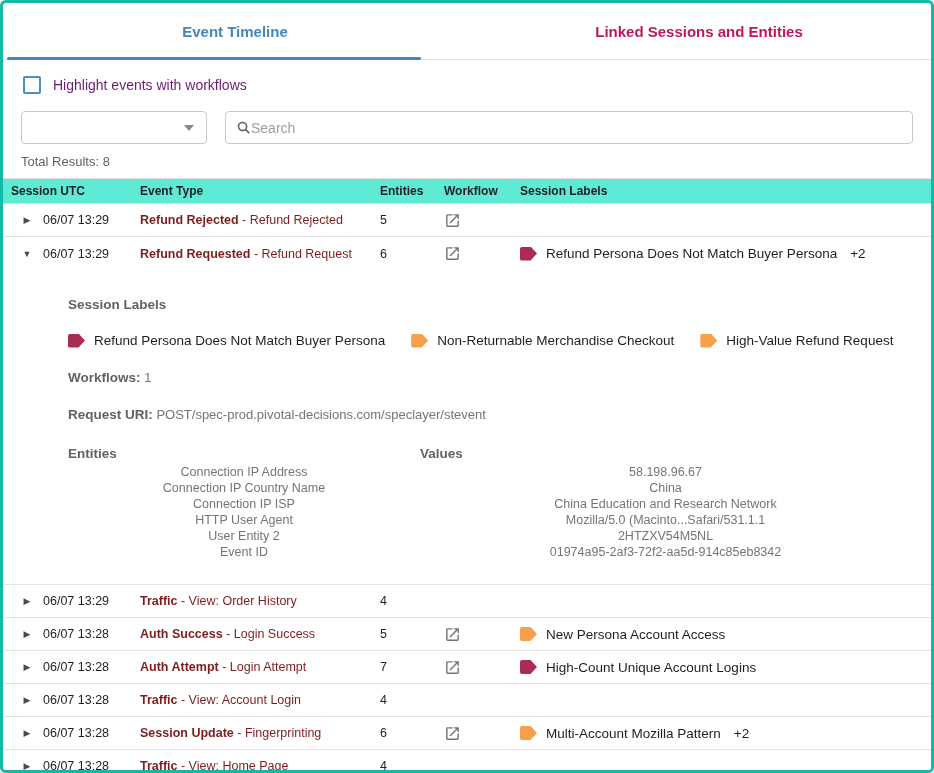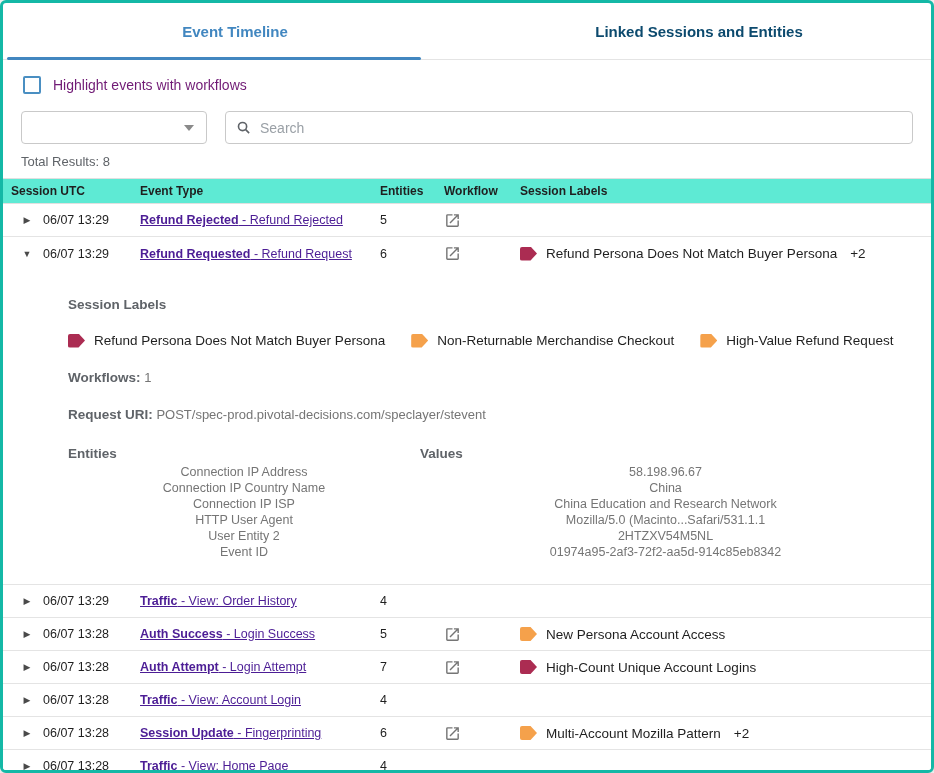--- a/index.html
+++ b/index.html
@@ -5,52 +5,52 @@
   * { margin:0; padding:0; box-sizing:border-box; }
   html,body { background:#f1f1f1; font-family:"Liberation Sans", sans-serif; }
   .card {
     position:relative; width:934px; height:773px; margin:0 auto;
     background:#fff; border:3px solid #14b8a6; border-radius:6px;
     overflow:hidden; box-shadow:0 1px 3px rgba(0,0,0,.08);
   }
   
   .tabbar { display:flex; height:57px; border-bottom:1px solid #e4e4e4; }
   .tab { flex:1; display:flex; align-items:center; justify-content:center;
-         font-size:15px; font-weight:700; color:#0c4a6e; cursor:pointer; position:relative; }
+         font-size:15px; font-weight:700; color:#be185d; cursor:pointer; position:relative; }
   .tab.active { color:#4287c0; }
   .tab.active::after { content:""; position:absolute; left:4px; right:46px; bottom:-1px;
          height:3px; background:#4287c0; border-radius:2px; }
   
   .checkbox-row { display:flex; align-items:center; gap:12px; margin:16px 0 0 20px; }
   .checkbox { width:18px; height:18px; border:2px solid #4a8fc2; border-radius:2px; background:#fff; cursor:pointer; }
   .checkbox-label { font-size:14px; color:#701a75; }
   .filter-row { display:flex; gap:18px; margin:17px 18px 0 18px; }
   .select-box { width:186px; height:33px; border:1px solid #c9c9c9; border-radius:4px;
         display:flex; align-items:center; justify-content:flex-end; padding-right:12px; cursor:pointer; }
   .caret { width:0; height:0; border-left:5px solid transparent; border-right:5px solid transparent;
         border-top:6px solid #8a8a8a; }
   .search-box { flex:1; height:33px; border:1px solid #c9c9c9; border-radius:4px;
-        display:flex; align-items:center; padding:0 10px; gap:9px; }
+        display:flex; align-items:center; padding:0 10px; }
   .search-box svg { flex:0 0 auto; }
   .search-input { border:none; outline:none; flex:1; font-size:14px; color:#333;
         font-family:"Liberation Sans", sans-serif; }
   .search-input::placeholder { color:#9aa0a6; }
   .total-results { font-size:13px; color:#5f6368; margin:10px 0 9px 18px; }
   
   .thead { display:grid; grid-template-columns:137px 240px 64px 76px 1fr;
         height:26px; align-items:center; background:#5eead4;
         border-top:1px solid #e0e0e0; border-bottom:1px solid #e0e0e0; }
   .thead .th { font-size:12px; font-weight:700; color:#1f1f1f; }
   .thead .th:first-child { padding-left:8px; }
   .trow { display:grid; grid-template-columns:137px 240px 64px 76px 1fr;
         height:33px; align-items:center; border-bottom:1px solid #e4e4e4; background:#fff; }
   .cell-time { display:flex; align-items:center; gap:11px; padding-left:19px;
         font-size:12.5px; color:#1f1f1f; }
   .arrow { font-size:9px; color:#4a4a4a; cursor:pointer; width:10px; text-align:center; }
-  .cell-event { font-size:12.5px; color:#4c1d95;text-decoration:underline; }
+  .cell-event { font-size:12.5px; color:#7f1d1d; }
   .cell-event b { font-weight:700; }
   .cell-num { font-size:12.5px; color:#1f1f1f; }
   .cell-wf { display:flex; align-items:center; }
   .cell-labels { display:flex; align-items:center; gap:9px; font-size:13.5px; color:#1f1f1f; }
   .flag { width:17px; height:14px; flex:0 0 auto;
         clip-path:polygon(0 0, 62% 0, 100% 50%, 62% 100%, 0 100%); border-radius:2px; }
   .more { font-size:13.5px; color:#1f1f1f; margin-left:4px; }
   .wf-icon { width:17px; height:17px; color:#757575; cursor:pointer; }
   
   .detail { border-bottom:1px solid #e4e4e4; background:#fff; padding:27px 20px 24px 65px; }

